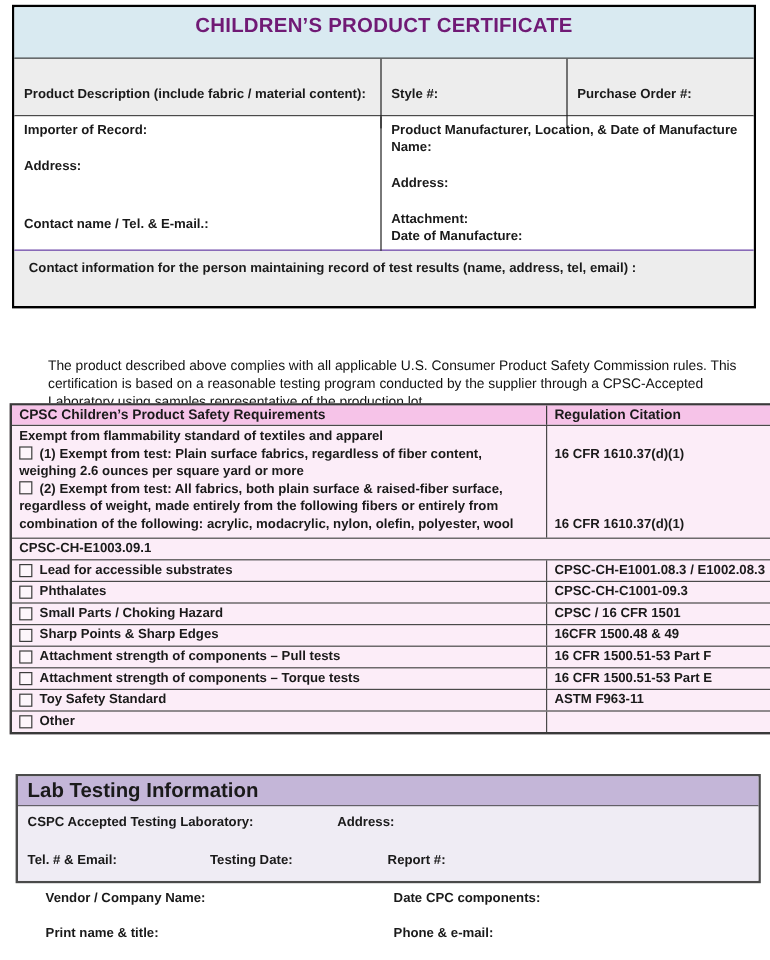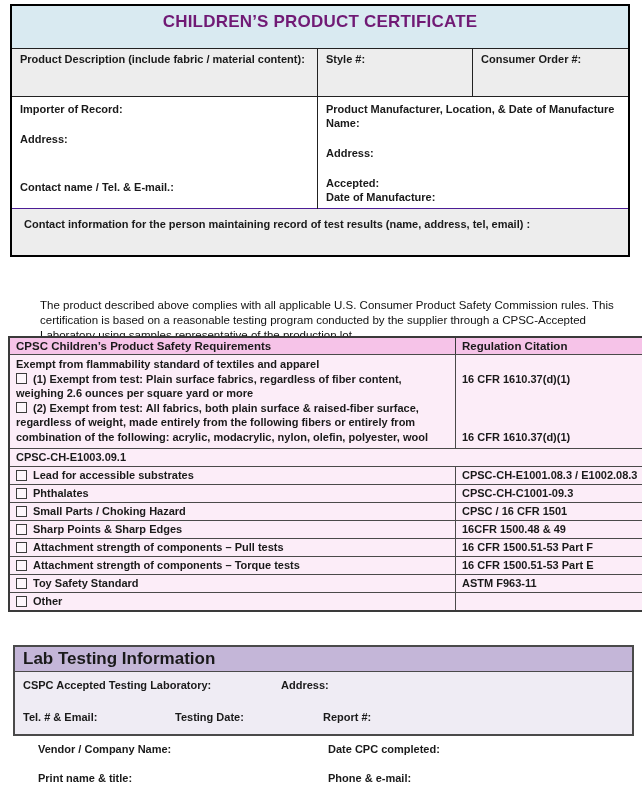--- a/index.html
+++ b/index.html
@@ -6,21 +6,21 @@
   body{
     width:642px;height:800px;background:#ffffff;position:relative;
     font-family:"Liberation Sans","DejaVu Sans",sans-serif;
     color:#1a1a1a;-webkit-font-smoothing:antialiased;overflow:hidden;
   }
   
   .top-table{position:absolute;left:10px;top:4px;width:620px;border:2px solid #000;background:#fff;box-sizing:border-box;}
   .title-bar{height:43px;background:#d9eaf1;border-bottom:1px solid #222;text-align:center;box-sizing:border-box;padding-top:6px;}
   .title-bar h1{margin:0;font-size:17px;font-weight:bold;letter-spacing:.2px;color:#701a75;}
   .row-desc{display:grid;grid-template-columns:306px 155px 1fr;background:#ededed;border-bottom:1px solid #222;height:48px;box-sizing:border-box;}
-  .row-desc .cell{border-right:1px solid #222;padding:0 8px;box-sizing:border-box;}
+  .row-desc .cell{border-right:1px solid #222;padding:20px 8px;box-sizing:border-box;}
   .row-desc .cell:last-child{border-right:none;}
   .row-imp{display:grid;grid-template-columns:306px 1fr;background:#ffffff;border-bottom:1px solid #4c1d95;height:112px;box-sizing:border-box;}
   .row-imp .cell{padding:5px 8px;box-sizing:border-box;}
   .row-imp .cell.left{border-right:1px solid #222;}
   .row-contact{background:#ededed;height:46px;padding:5px 12px;box-sizing:border-box;}
   .lbl{font-size:11px;font-weight:600;line-height:14px;} .sp16{margin-top:16px;} .sp34{margin-top:34px;}
   
   .statement{position:absolute;left:40px;top:286px;width:578px;font-size:11.5px;font-weight:400;line-height:15px;color:#111;}
   
   .req-table{position:absolute;left:8px;top:336px;width:639px;border:2px solid #3a3a3a;box-sizing:border-box;background:#fcedf8;}
@@ -55,35 +55,35 @@
   </div>
 
   <div class="row-desc">
     <div class="cell">
       <span class="lbl">Product Description (include fabric / material content):</span>
     </div>
     <div class="cell">
       <span class="lbl">Style #:</span>
     </div>
     <div class="cell">
-      <span class="lbl">Consumer Order #:</span>
+      <span class="lbl">Purchase Order #:</span>
     </div>
   </div>
 
   <div class="row-imp">
     <div class="cell left">
       <div class="lbl">Importer of Record:</div>
       <div class="lbl sp16">Address:</div>
       <div class="lbl sp34">Contact name / Tel. &amp; E-mail.:</div>
     </div>
     <div class="cell">
       <div class="lbl">Product Manufacturer, Location, &amp; Date of Manufacture</div>
       <div class="lbl">Name:</div>
       <div class="lbl sp16">Address:</div>
-      <div class="lbl sp16">Accepted:</div>
+      <div class="lbl sp16">Attachment:</div>
       <div class="lbl">Date of Manufacture:</div>
     </div>
   </div>
 
   <div class="row-contact">
     <span class="lbl">Contact information for the person maintaining record of test results (name, address, tel, email) :</span>
   </div>
 </div>
 
 <p class="statement">The product described above complies with all applicable U.S. Consumer Product Safety Commission rules. This certification is based on a reasonable testing program conducted by the supplier through a CPSC-Accepted Laboratory using samples representative of the production lot.</p>
@@ -184,16 +184,16 @@
     <span class="lbl" style="left:8px;top:6px;">CSPC Accepted Testing Laboratory:</span>
     <span class="lbl" style="left:266px;top:6px;">Address:</span>
     <span class="lbl" style="left:8px;top:38px;">Tel. # &amp; Email:</span>
     <span class="lbl" style="left:160px;top:38px;">Testing Date:</span>
     <span class="lbl" style="left:308px;top:38px;">Report #:</span>
   </div>
 </div>
 
 <div class="sig">
   <span class="lbl" style="left:38px;top:5px;">Vendor / Company Name:</span>
-  <span class="lbl" style="left:328px;top:5px;">Date CPC completed:</span>
+  <span class="lbl" style="left:328px;top:5px;">Date CPC components:</span>
   <span class="lbl" style="left:38px;top:34px;">Print name &amp; title:</span>
   <span class="lbl" style="left:328px;top:34px;">Phone &amp; e-mail:</span>
 </div>
 
 </body></html>

